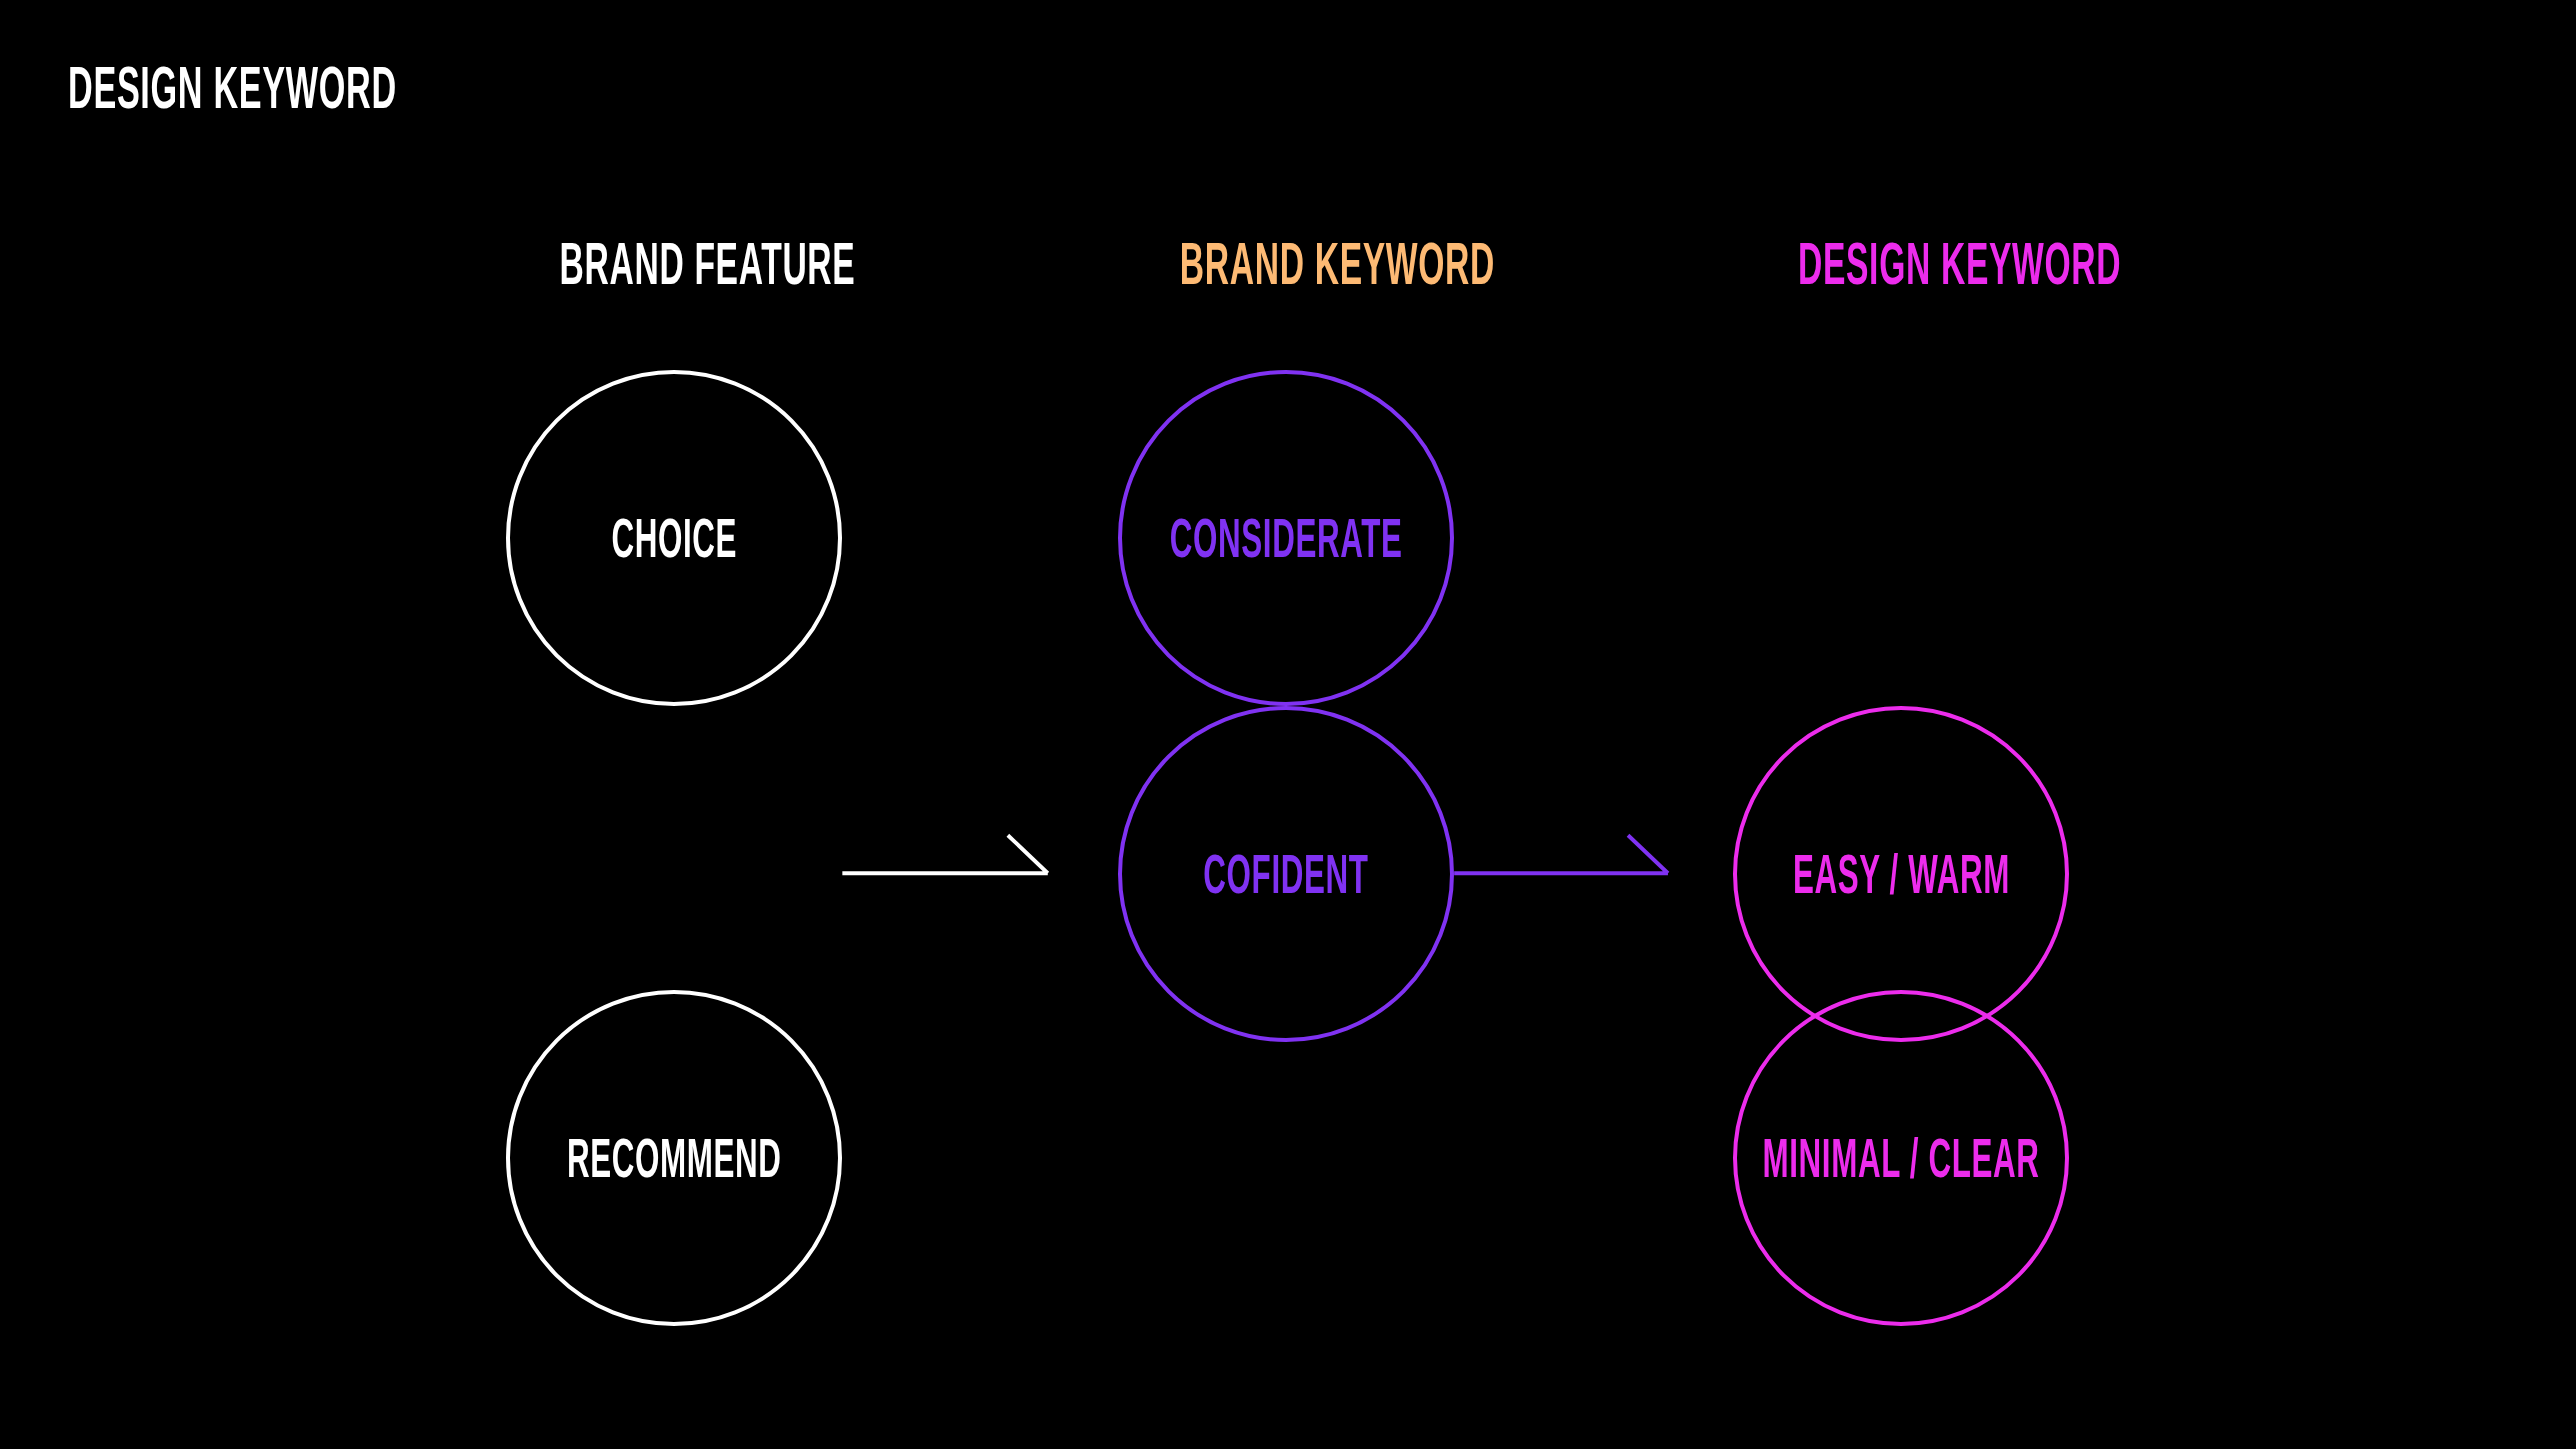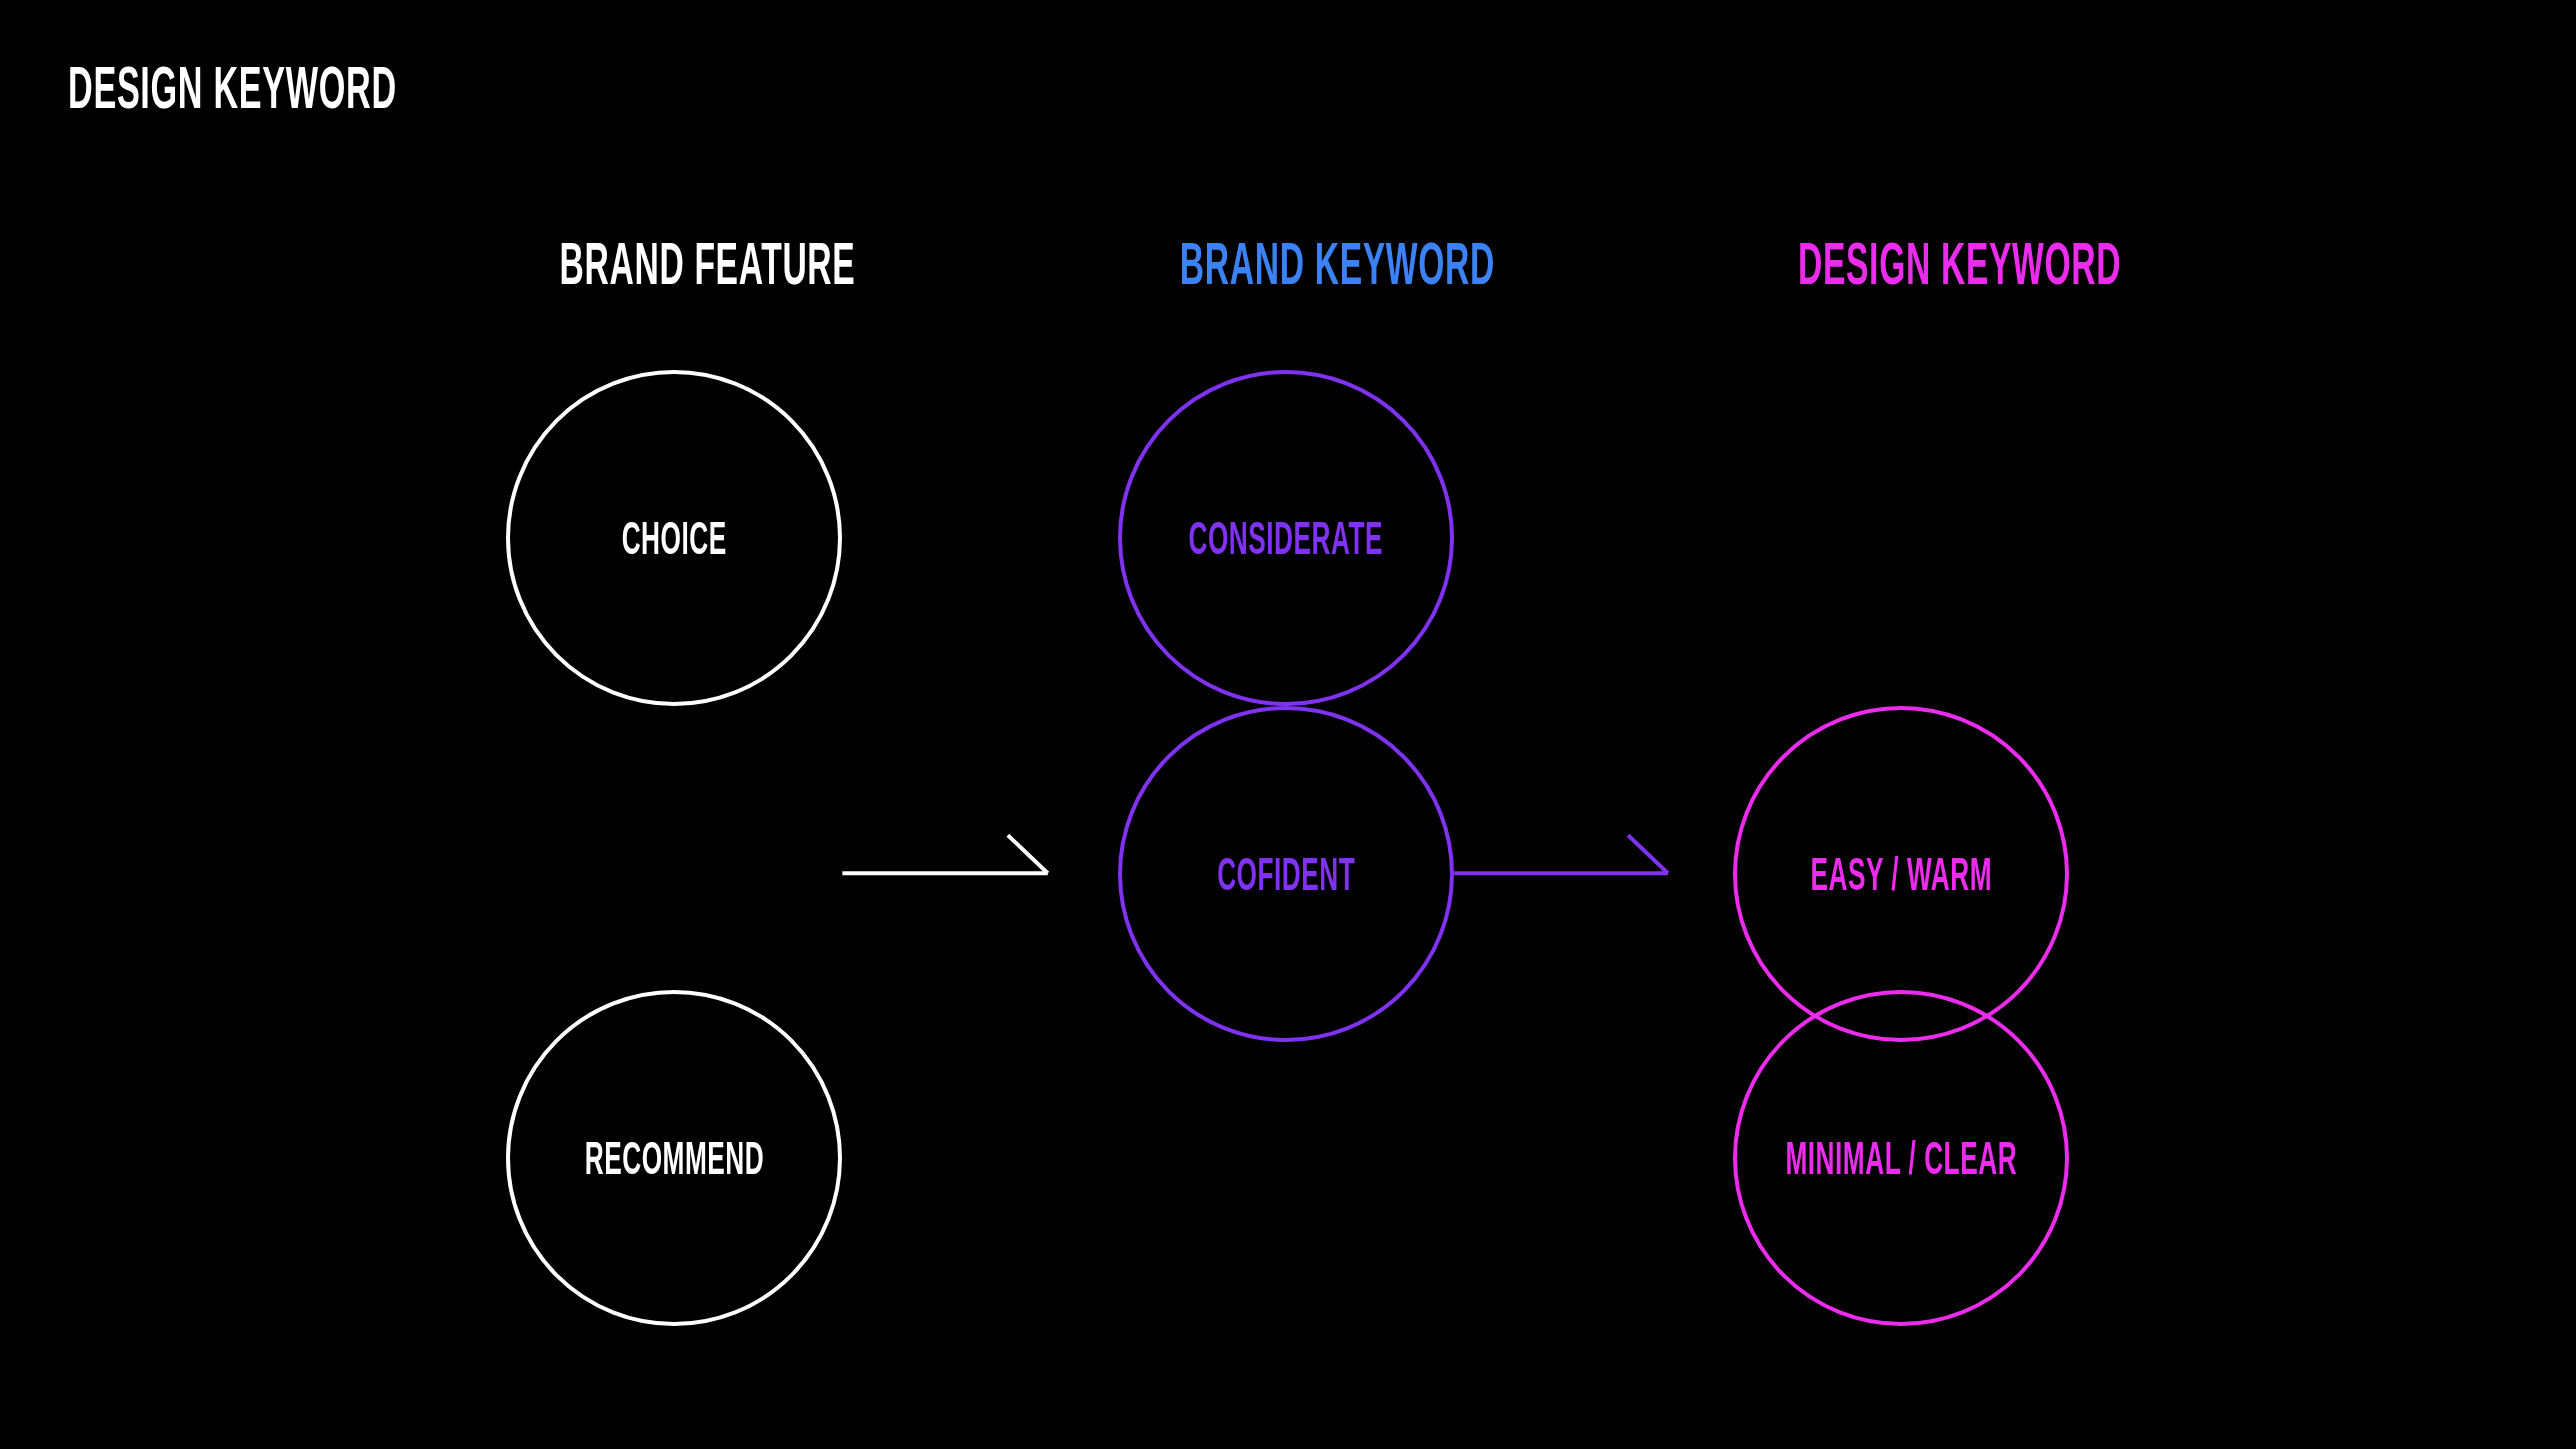--- a/index.html
+++ b/index.html
@@ -54,32 +54,32 @@
     width: 336px;
     height: 336px;
     box-sizing: border-box;
     border-radius: 50%;
     border: 4.5px solid #ffffff;
     display: flex;
     align-items: center;
     justify-content: center;
   }
   .circle .label {
-    font-size: 46px;
+    font-size: 55px;
     font-weight: 700;
     line-height: 1;
     text-align: center;
   }
   .white   { color: #ffffff; border-color: #ffffff; }
   .purple  { color: #8032f2; border-color: #8032f2; }
   .magenta { color: #ec2cec; border-color: #ec2cec; }
 
   
   .hdr-1 { left: 448px;  color: #ffffff; }
-  .hdr-2 { left: 1061px; color: #3b82f6; }
+  .hdr-2 { left: 1061px; color: #fdba74; }
   .hdr-3 { left: 1676px; color: #ec2cec; }
   .cx-1 { left: 506px; }
   .cx-2 { left: 1118px; }
   .cx-3 { left: 1733px; }
   .cy-1 { top: 370px; }
   .cy-2 { top: 706px; }
   .cy-3 { top: 990px; }
 
   .arrow-layer {
     position: absolute;

